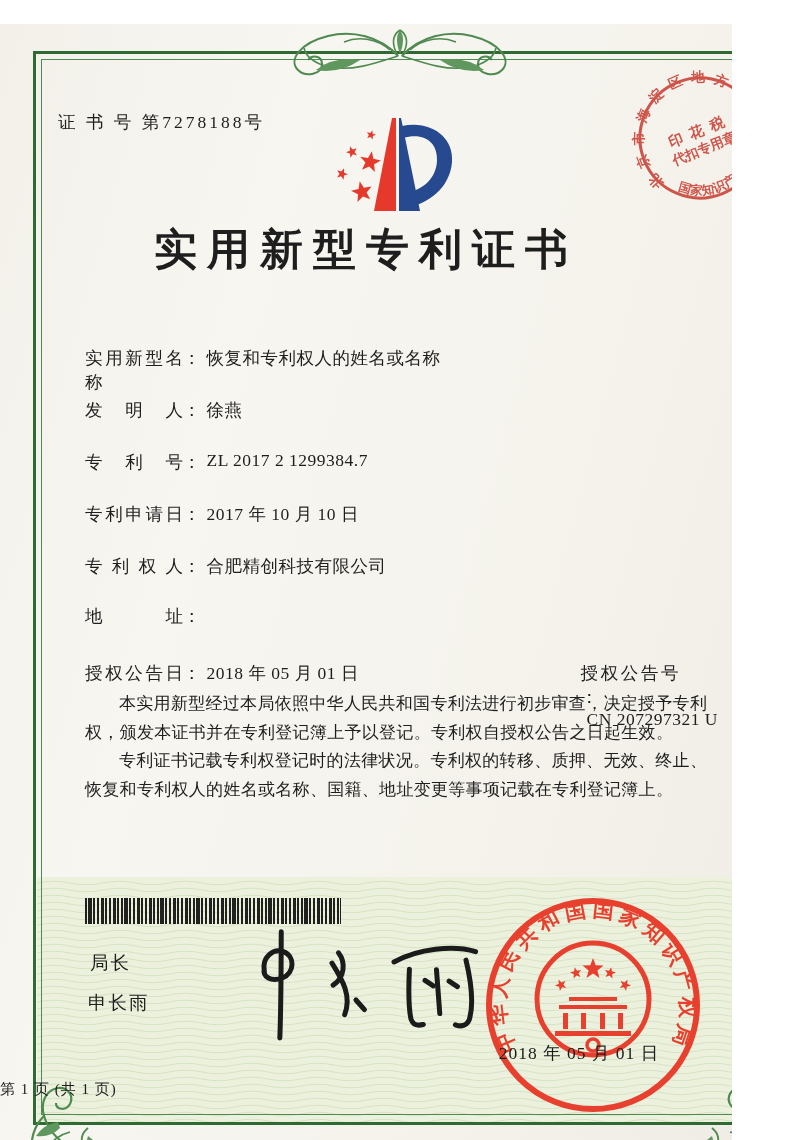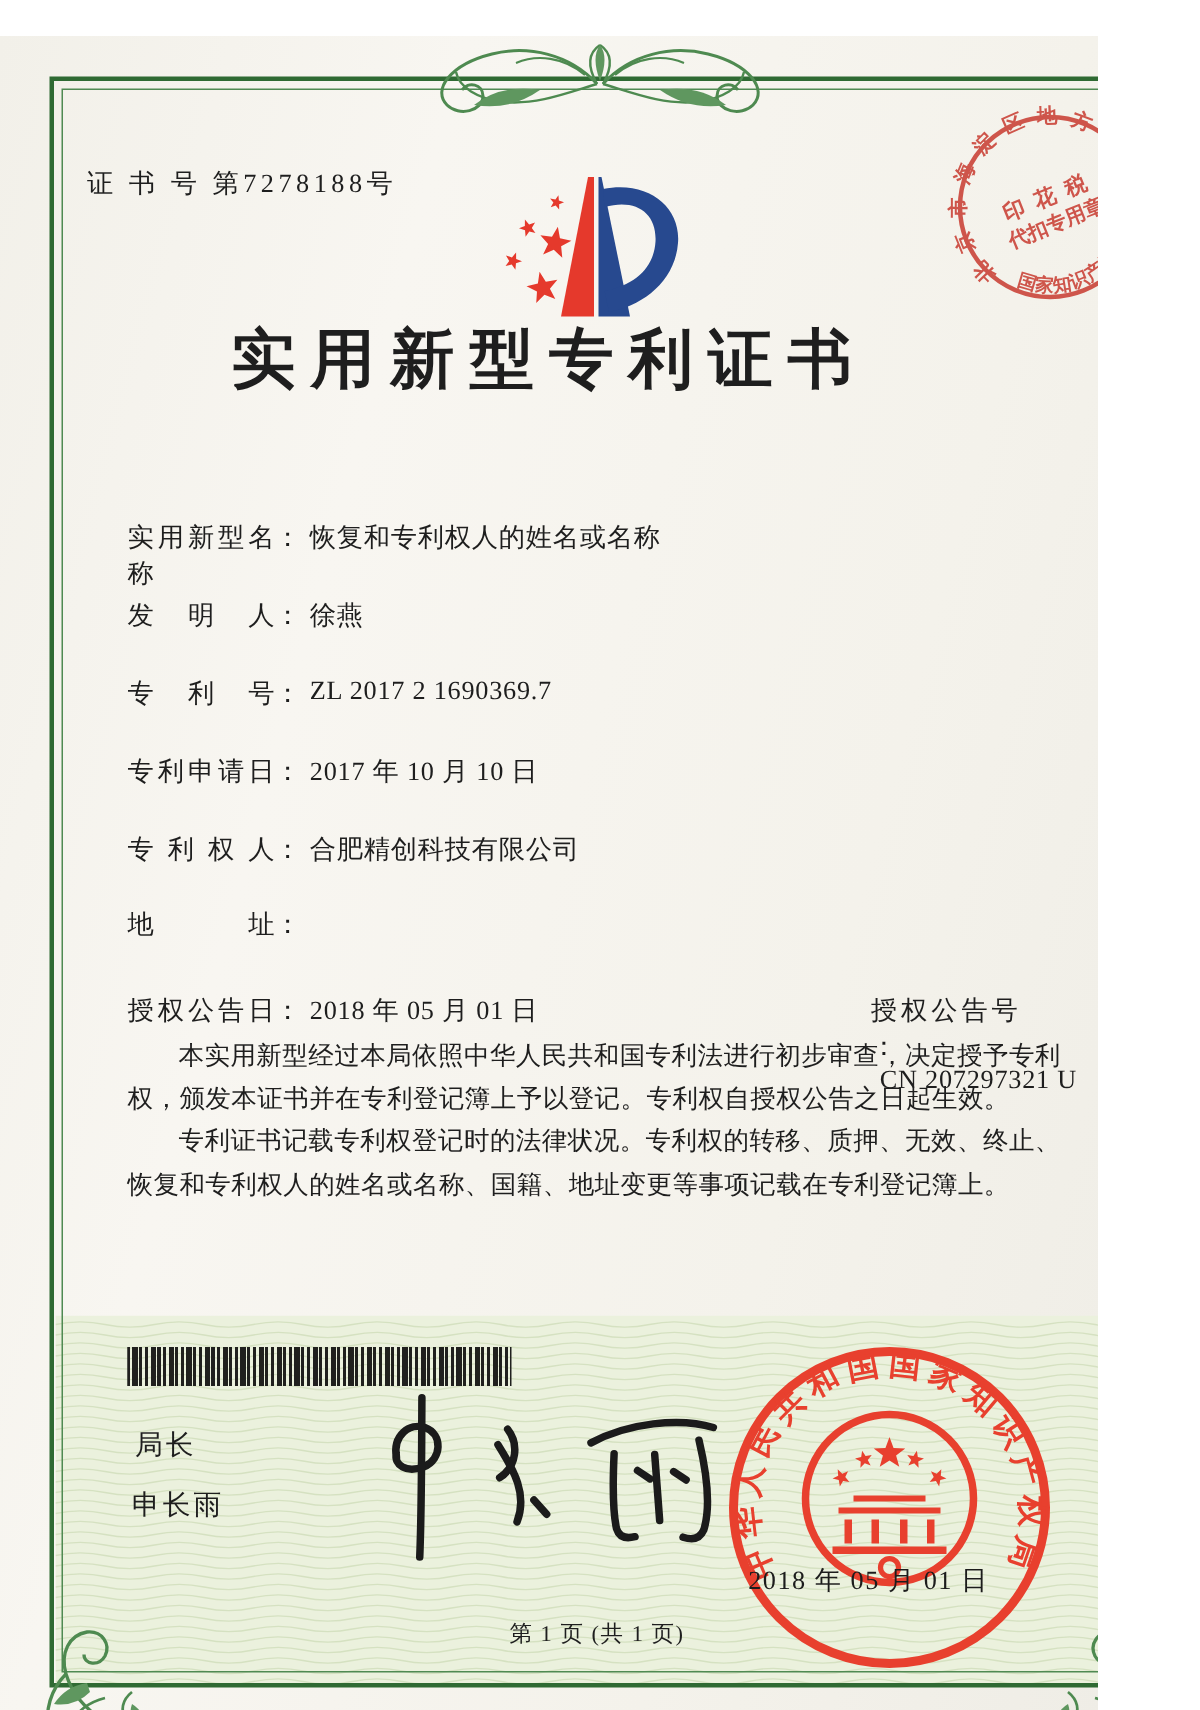--- a/index.html
+++ b/index.html
@@ -6,21 +6,21 @@
   .page{position:relative;width:732px;height:1140px;overflow:hidden;
         background:linear-gradient(105deg,#f2f0e9,#f8f6f1 30%,#f4f2eb 70%,#efede6);
         font-family:Liberation Serif, serif;color:#1e1e1e;margin-top:24px;}
   .frame-outer{position:absolute;left:33px;top:27px;width:728px;height:1068px;
                border:3px solid #2f6a33;z-index:2;}
   .frame-inner{position:absolute;left:41px;top:35px;width:714px;height:1054px;
                border:1px solid #4f8a52;z-index:2;}
   .waves{position:absolute;left:37px;top:853px;z-index:1;}
   .cert-no{position:absolute;left:58px;top:86px;font-size:17.5px;letter-spacing:3px;z-index:3;}
   .logo{position:absolute;left:330px;top:88px;z-index:3;}
-  .title{position:absolute;left:0;top:187px;width:100%;text-align:center;
+  .title{position:absolute;left:0;top:197px;width:100%;text-align:center;
          font-size:43px;font-weight:bold;letter-spacing:10px;z-index:3;}
   .row{position:absolute;left:85px;width:633px;font-size:17.5px;z-index:3;
        display:flex;align-items:flex-start;}
   .flabel{display:inline-block;width:98px;text-align:justify;text-align-last:justify;flex:none;}
   .colon{flex:none;}
   .fvalue{margin-left:6px;letter-spacing:.5px;}
   .addr-val{display:inline-block;width:452px;line-height:28px;vertical-align:top;}
   .grant-right{margin-left:auto;display:flex;flex-direction:column;}
   .paras{position:absolute;left:85px;top:666px;width:633px;font-size:17px;
          line-height:28.5px;z-index:3;}
@@ -28,22 +28,22 @@
   .barcode{position:absolute;left:85px;top:874px;width:256px;height:26px;z-index:3;
     background:
       repeating-linear-gradient(90deg,#20201e 0 2px,transparent 2px 4px),
       repeating-linear-gradient(90deg,#20201e 0 1px,transparent 1px 6px),
       repeating-linear-gradient(90deg,transparent 0 3px,#20201e 3px 4px,transparent 4px 9px);}
   .sig-title{position:absolute;left:90px;top:926px;font-size:18.5px;z-index:3;letter-spacing:2px;text-align:right;}
   .sig-name{position:absolute;left:88px;top:966px;font-size:18.5px;z-index:3;letter-spacing:2px;}
   .signature-svg{position:absolute;left:205px;top:898px;z-index:5;}
   .seal-svg{position:absolute;left:480px;top:868px;z-index:4;}
   .stamp-svg{position:absolute;left:630px;top:44px;z-index:4;opacity:.93;}
-  .footer{position:absolute;left:0;top:1056px;width:100%;text-align:center;
-          font-size:15px;letter-spacing:1px;z-index:3;padding-left:32px;}
+  .footer{position:absolute;left:0;top:1056px;width:100%;
+          font-size:15px;letter-spacing:1px;z-index:3;}
   .orn-top{position:absolute;left:240px;top:2px;z-index:3;}
   .orn-corner{position:absolute;z-index:3;}
   .orn-bl{left:24px;top:1054px;}
   .orn-br{left:684px;top:1054px;transform:scaleX(-1);}
 </style>
 </head>
 <body>
 
 <div class="page">
 
@@ -167,21 +167,21 @@
     <span class="fvalue">恢复和专利权人的姓名或名称</span>
   </div>
   <div class="row" style="top:374px">
     <span class="flabel">发明人</span>
       <span class="colon">：</span>
     <span class="fvalue">徐燕</span>
   </div>
   <div class="row" style="top:426px">
     <span class="flabel">专利号</span>
       <span class="colon">：</span>
-    <span class="fvalue">ZL 2017 2 1690369.7</span>
+    <span class="fvalue">ZL 2017 2 1299384.7</span>
   </div>
   <div class="row" style="top:478px">
     <span class="flabel">专利申请日</span>
       <span class="colon">：</span>
     <span class="fvalue">2017 年 10 月 10 日</span>
   </div>
   <div class="row" style="top:530px">
     <span class="flabel">专利权人</span>
       <span class="colon">：</span>
     <span class="fvalue">合肥精创科技有限公司</span>

